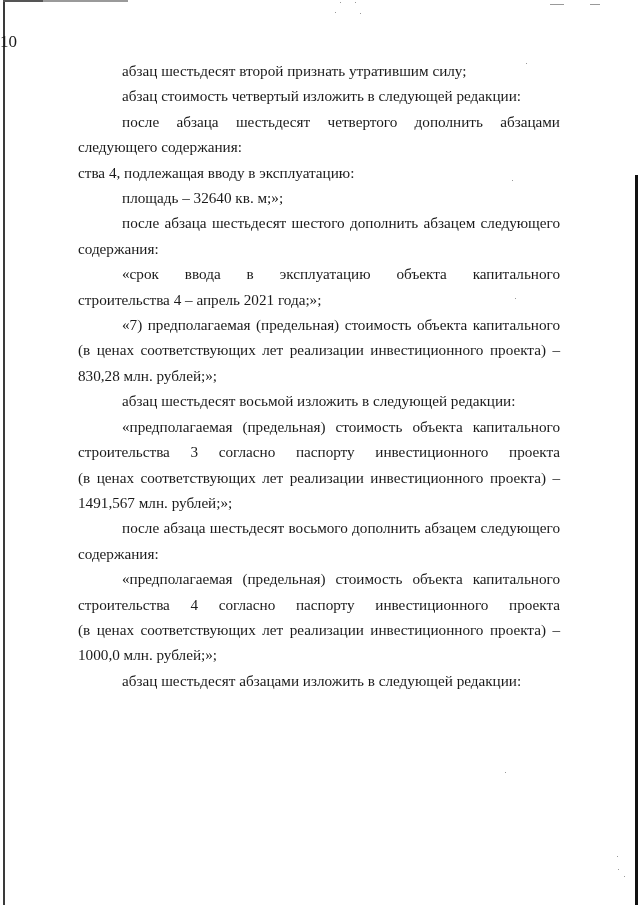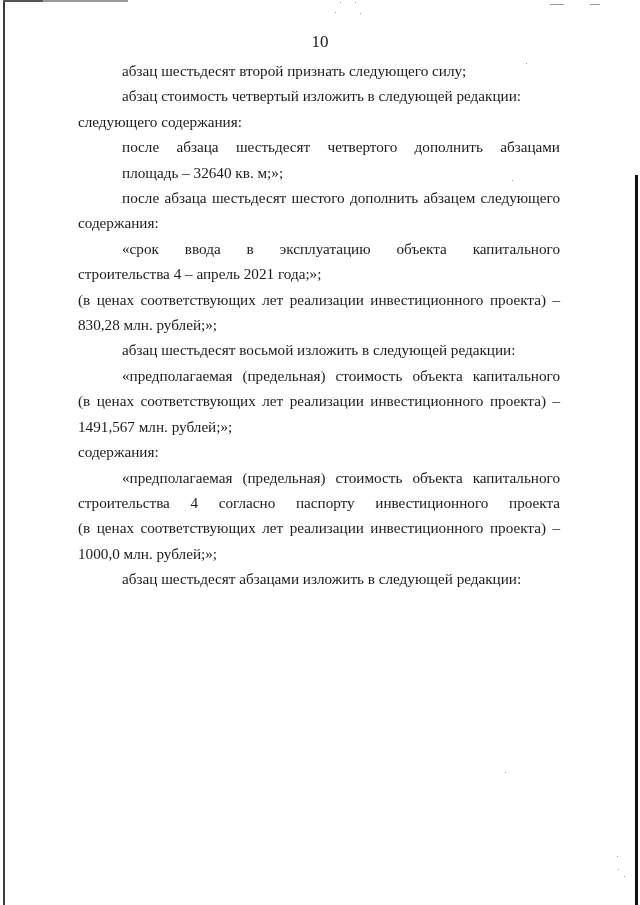--- a/index.html
+++ b/index.html
@@ -3,21 +3,21 @@
 <meta charset="utf-8">
 <style>
   html, body { margin:0; padding:0; background:#ffffff; }
   body { width:640px; height:905px; position:relative; overflow:hidden;
          font-family:"Liberation Serif", "DejaVu Serif", serif; color:#1a1a1a; }
   .scan-top { position:absolute; left:3px; top:0; width:125px; height:2px; background:#9a9a9a; }
   .scan-top-dark { position:absolute; left:3px; top:0; width:40px; height:2px; background:#555; }
   .scan-left { position:absolute; left:3px; top:0; width:2px; height:905px; background:#3a3a3a; }
   .scan-right { position:absolute; left:635px; top:175px; width:3px; height:730px; background:#111; }
   .speck { position:absolute; width:1px; height:1px; background:#999; }
-  .page-num { position:absolute; top:32px; left:0; width:640px; text-align:center; font-size:17px; }
+  .page-num { position:absolute; top:32px; left:0; width:640px; text-align:left; font-size:17px; }
   .body { position:absolute; left:78px; top:58px; width:482px; font-size:15.2px; line-height:25.4px; }
   .p { margin:0; text-align:justify; text-align-last:left; }
   .ind { text-indent:44px; }
   .just-full { text-align:justify; text-align-last:justify; }
 </style>
 </head>
 <body>
 
 <div class="scan-left"></div>
 <div class="scan-top"></div>
@@ -34,60 +34,64 @@
 <div class="speck" style="left:526px;top:63px;"></div>
 <div class="speck" style="left:505px;top:772px;"></div>
 <div class="speck" style="left:617px;top:856px;"></div>
 <div class="speck" style="left:618px;top:869px;"></div>
 <div class="speck" style="left:624px;top:876px;"></div>
 
 <div class="page-num">10</div>
 
 <div class="body">
 
-  <p class="p ind"><span>абзац шестьдесят второй признать следующего силу;</span></p>
+  <p class="p ind"><span>абзац шестьдесят второй признать утратившим силу;</span></p>
 
   <p class="p ind"><span>абзац стоимость четвертый изложить в следующей редакции:</span></p>
 
 
   <div>
+    <div class="p ind just-full">после абзаца шестьдесят четвертого дополнить абзацами</div>
     <div class="p">следующего содержания:</div>
-    <div class="p ind just-full">после абзаца шестьдесят четвертого дополнить абзацами</div>
   </div>
 
   <div>
+    <div class="p">ства 4, подлежащая вводу в эксплуатацию:</div>
   </div>
 
   <p class="p ind"><span>площадь – 32640 кв. м;»;</span></p>
 
   <div>
     <div class="p ind just-full">после абзаца шестьдесят шестого дополнить абзацем следующего</div>
     <div class="p">содержания:</div>
   </div>
 
   <div>
     <div class="p ind just-full">«срок ввода в эксплуатацию объекта капитального</div>
     <div class="p">строительства 4 – апрель 2021 года;»;</div>
   </div>
 
 
   <div>
+    <div class="p ind just-full">«7) предполагаемая (предельная) стоимость объекта капитального</div>
     <div class="p just-full">(в ценах соответствующих лет реализации инвестиционного проекта) –</div>
     <div class="p">830,28 млн. рублей;»;</div>
   </div>
 
   <p class="p ind"><span>абзац шестьдесят восьмой изложить в следующей редакции:</span></p>
 
   <div>
     <div class="p ind just-full">«предполагаемая (предельная) стоимость объекта капитального</div>
+    <div class="p just-full">строительства 3 согласно паспорту инвестиционного проекта</div>
     <div class="p just-full">(в ценах соответствующих лет реализации инвестиционного проекта) –</div>
     <div class="p">1491,567 млн. рублей;»;</div>
   </div>
 
   <div>
+    <div class="p ind just-full">после абзаца шестьдесят восьмого дополнить абзацем следующего</div>
     <div class="p">содержания:</div>
   </div>
 
   <div>
     <div class="p ind just-full">«предполагаемая (предельная) стоимость объекта капитального</div>
     <div class="p just-full">строительства 4 согласно паспорту инвестиционного проекта</div>
     <div class="p just-full">(в ценах соответствующих лет реализации инвестиционного проекта) –</div>
     <div class="p">1000,0 млн. рублей;»;</div>
   </div>
 

